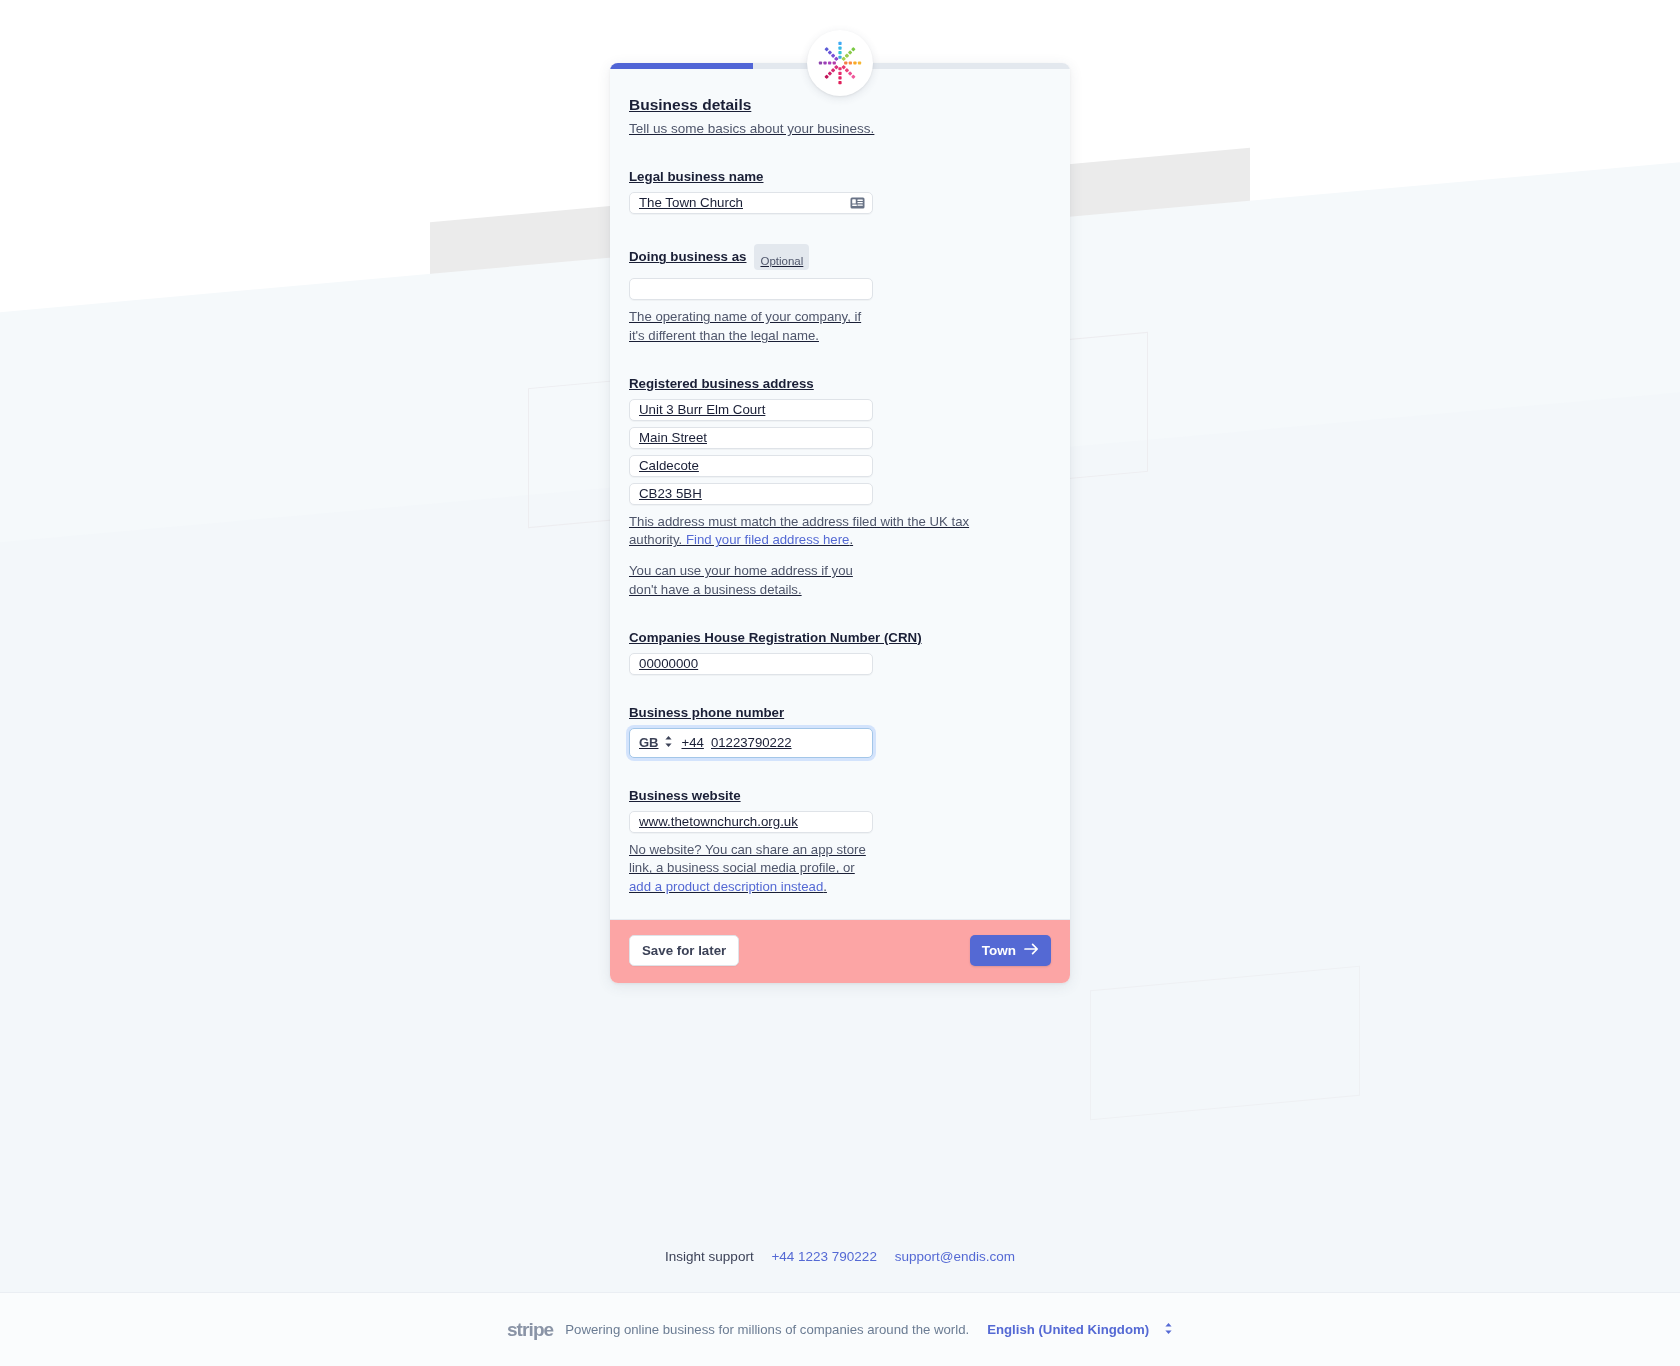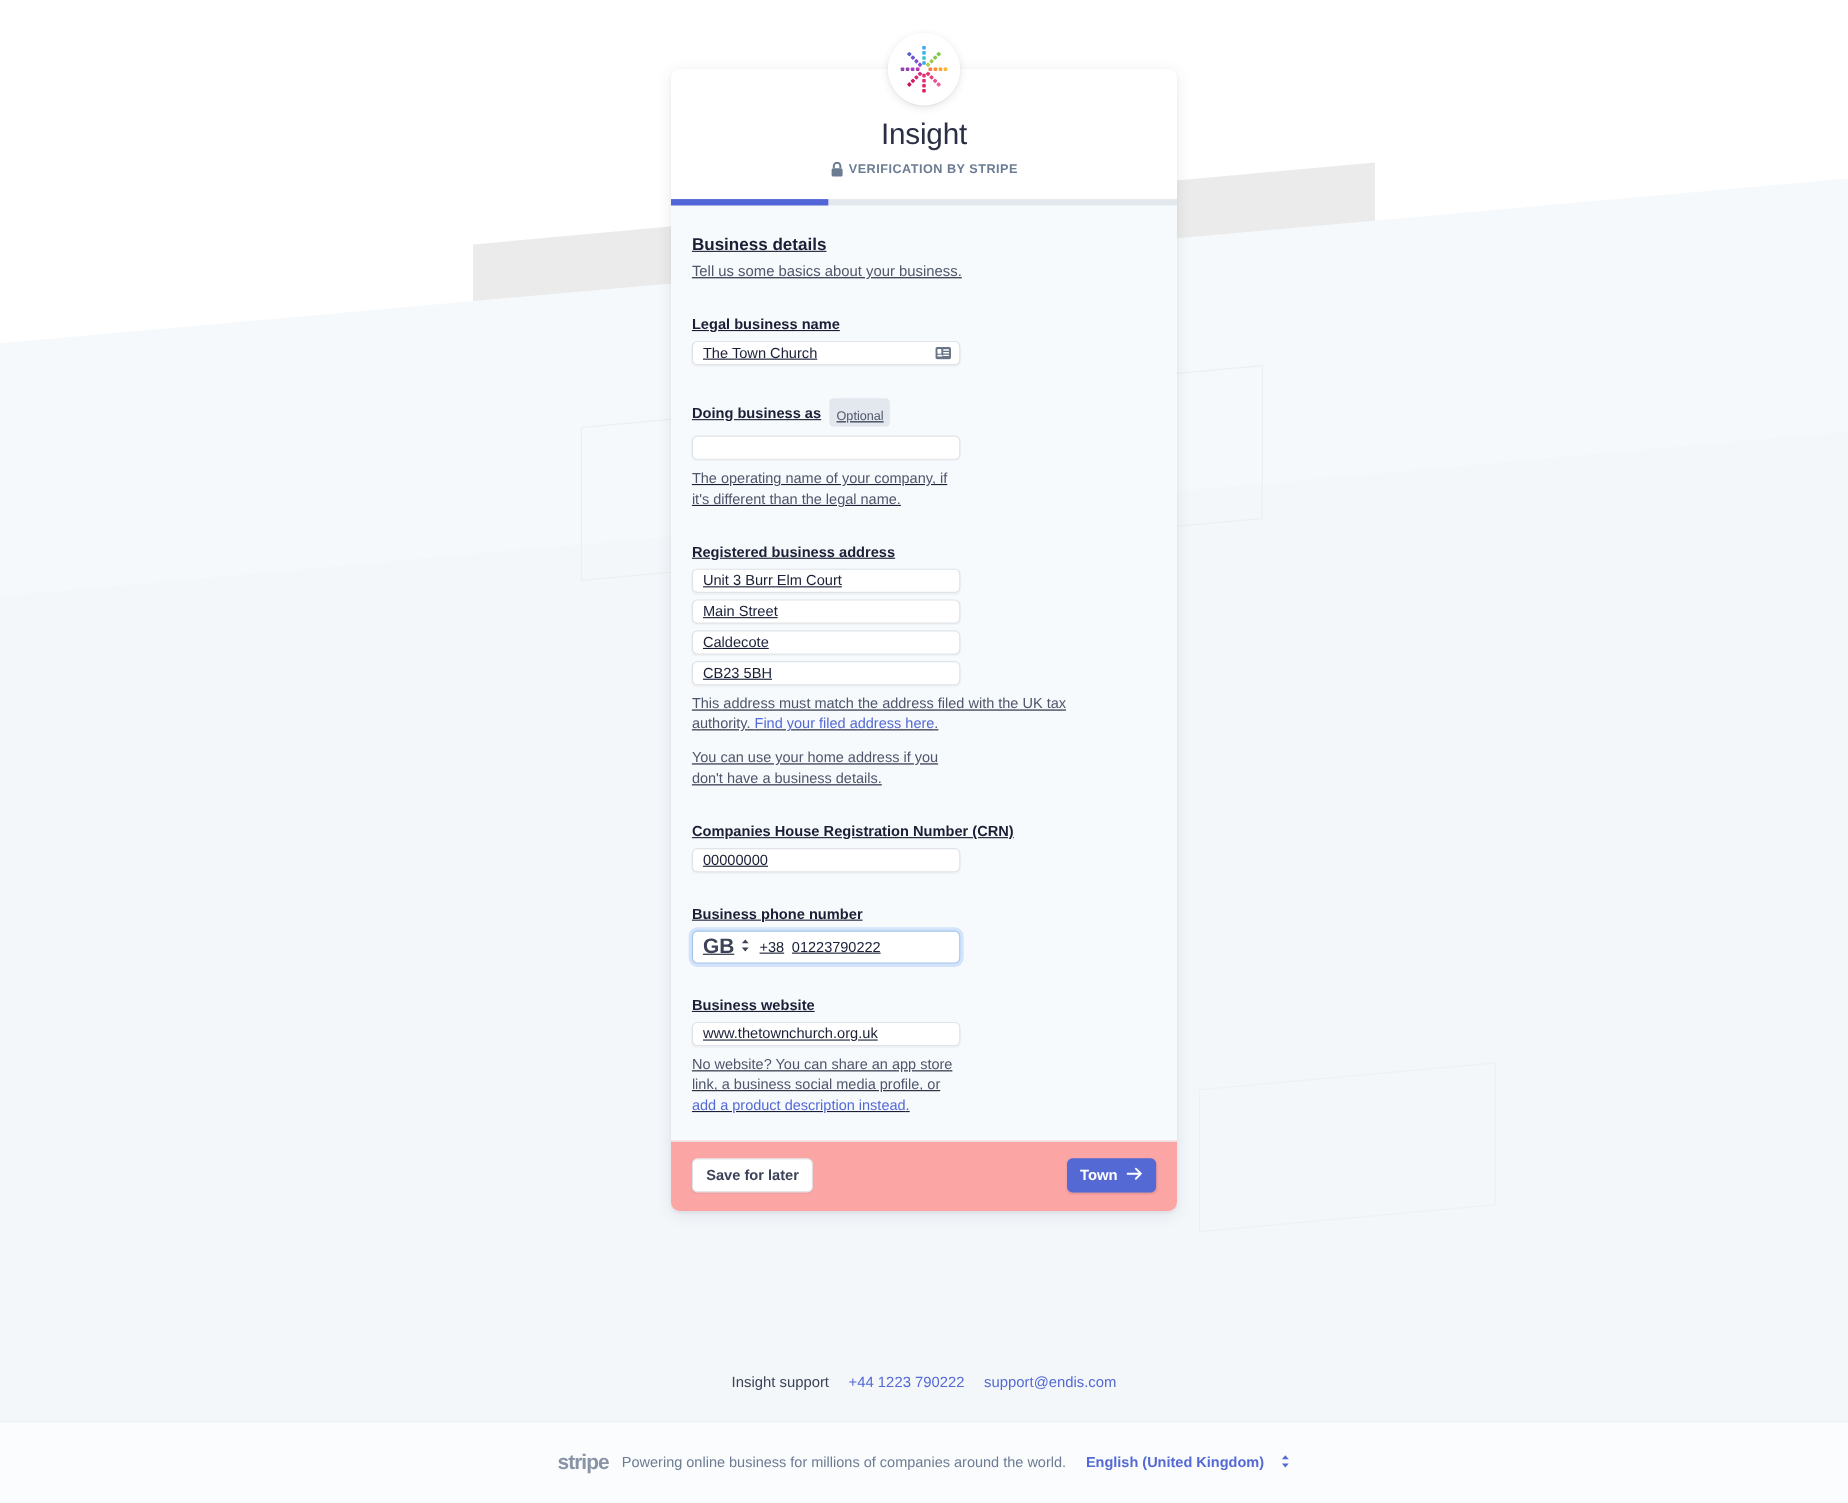--- a/index.html
+++ b/index.html
@@ -256,21 +256,21 @@
     height: 30px;
     background: #ffffff;
     border: 1px solid #a3c6e8;
     border-radius: 5px;
     box-shadow: 0 0 0 3px rgba(88,144,255,.22);
     display: flex;
     align-items: center;
     padding: 0 9px;
   }
   #phone-country {
-    font-size: 19px;
+    font-size: 13px;
     font-weight: bold;
     color: #3c4257;
     display: flex;
     align-items: center;
     gap: 5px;
     cursor: pointer;
   }
   #phone-dial {
     font-size: 13.2px;
     color: #1a1f36;
@@ -429,32 +429,20 @@
         <rect x="17.5" y="16.5" width="7" height="7" rx="1.6" fill="#5b5bd6" transform="rotate(-45 21 20)"></rect>
         <rect x="24.5" y="23.5" width="7" height="7" rx="1.6" fill="#6a55d8" transform="rotate(-45 28 27)"></rect>
         <rect x="31.5" y="30.5" width="7" height="7" rx="1.6" fill="#7a50d6" transform="rotate(-45 35 34)"></rect>
         <rect x="38.5" y="37.5" width="7" height="7" rx="1.6" fill="#8a4dd0" transform="rotate(-45 42 41)"></rect>
       </g>
     </svg>
   </div>
 
   <div id="card">
 
-    <div id="card-header">
-      <div id="app-title">Insight</div>
-      <div id="verif-row">
-        <span id="lock-icon">
-          <svg width="12" height="14" viewBox="0 0 12 14" aria-hidden="true">
-            <path d="M3 6V4a3 3 0 0 1 6 0v2" fill="none" stroke="#6b7c93" stroke-width="1.8"></path>
-            <rect x="1" y="6" width="10" height="7.5" rx="1.5" fill="#6b7c93"></rect>
-          </svg>
-        </span>
-        <span id="verif-text">VERIFICATION BY STRIPE</span>
-      </div>
-    </div>
 
     <div id="progress-track">
       <div id="progress-fill" style="width: 31%;"></div>
     </div>
 
     <div id="card-body">
 
       <div class="section-title">Business details</div>
       <div class="section-sub">Tell us some basics about your business.</div>
 
@@ -517,21 +505,21 @@
         <div id="phone-field">
           <span id="phone-country">
             <span>GB</span>
             <span>
               <svg width="9" height="13" viewBox="0 0 9 13" aria-hidden="true">
                 <path d="M4.5 1 L7.6 4.6 L1.4 4.6 Z" fill="#3c4257"></path>
                 <path d="M4.5 12 L7.6 8.4 L1.4 8.4 Z" fill="#3c4257"></path>
               </svg>
             </span>
           </span>
-          <span id="phone-dial">+38</span>
+          <span id="phone-dial">+44</span>
           <input id="phone-number" type="text" value="01223790222" style="">
         </div>
       </div>
 
       <div class="field-group">
         <div class="field-label">
           <span>Business website</span>
         </div>
         <input class="txt-input" type="text" value="www.thetownchurch.org.uk" style="">
         <div class="help-text narrow">

